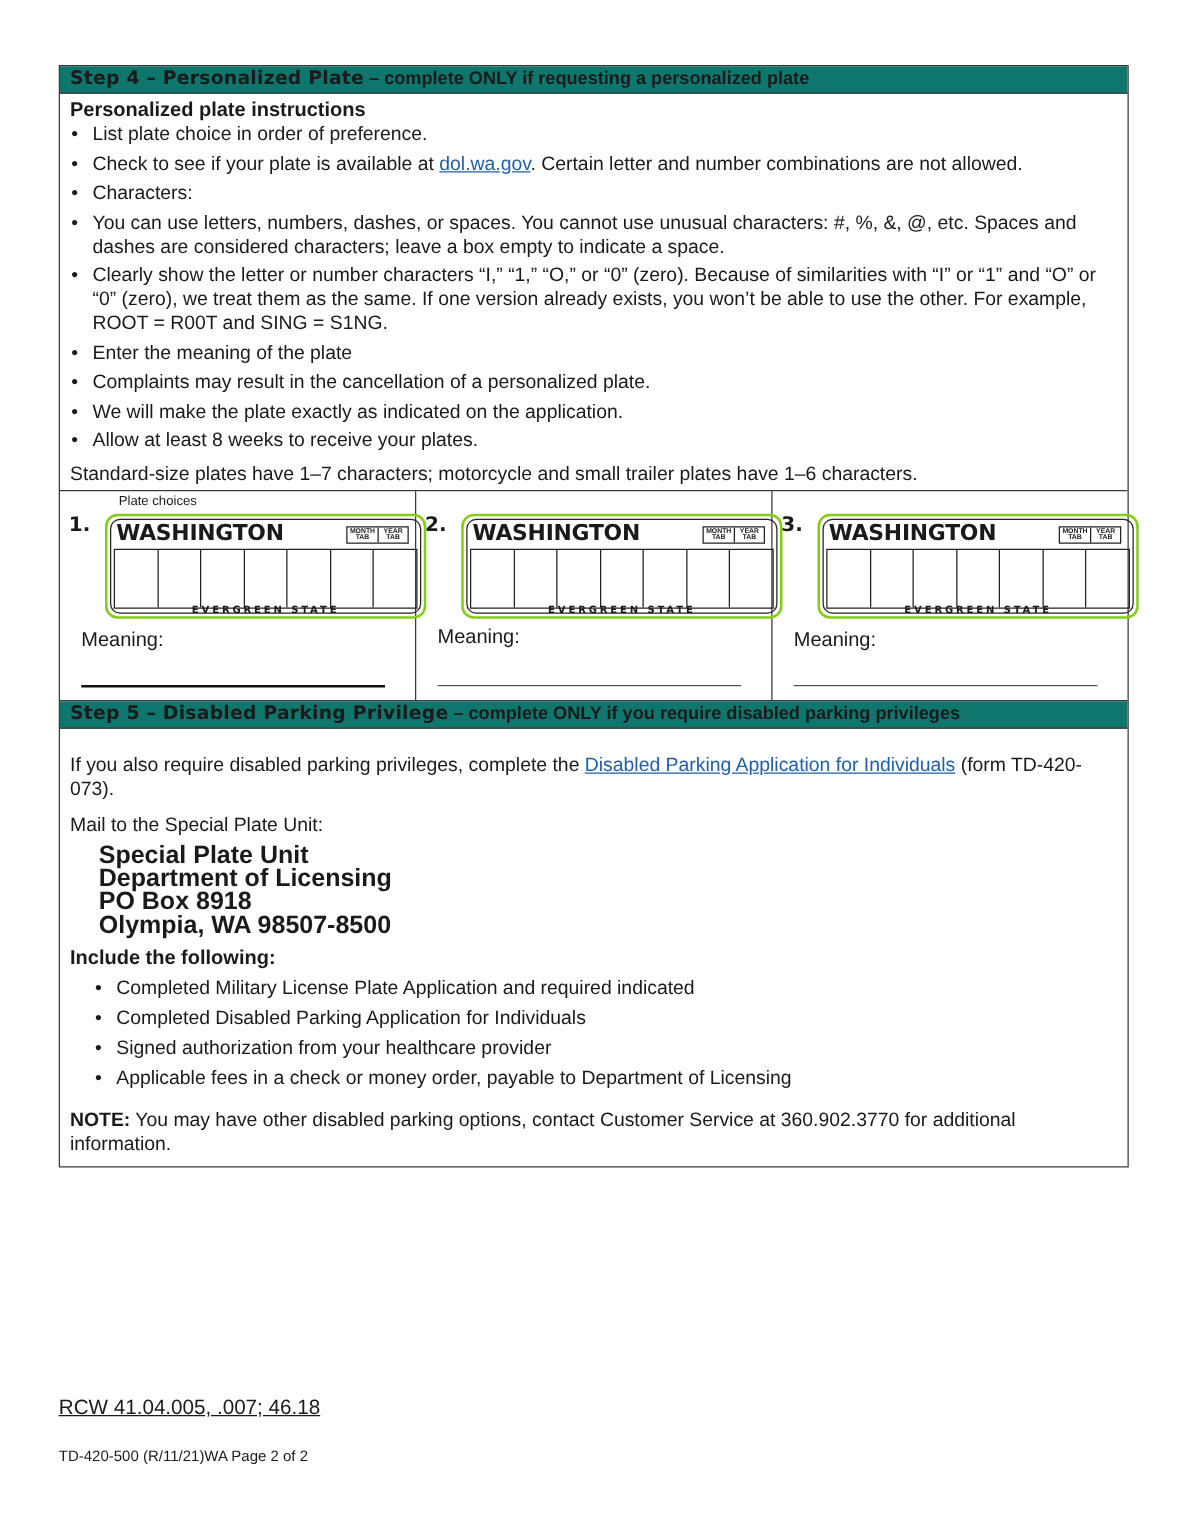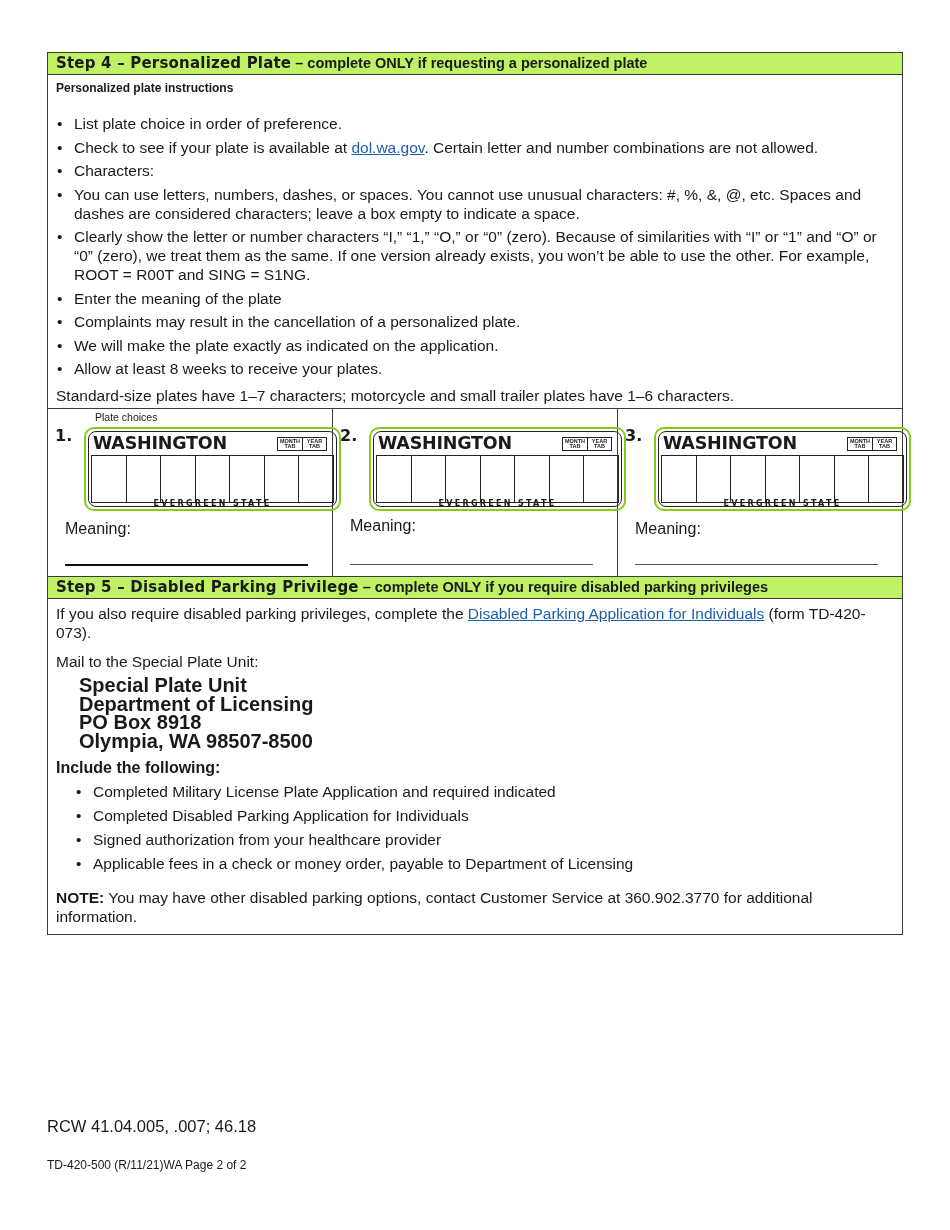--- a/index.html
+++ b/index.html
@@ -1,22 +1,22 @@
 <!DOCTYPE html>
 <html><head>
 <meta charset="utf-8">
 <style>
   html, body { margin:0; padding:0; background:#ffffff; }
   body { width:950px; height:1230px; position:relative; font-family:"Liberation Sans", sans-serif; color:#1a1a1a; }
   .form { position:absolute; left:47px; top:52px; width:856px; border:1px solid #3a3a3a; box-sizing:border-box; }
-  .step-head { background:#bef264; border-bottom:1px solid #3a3a3a; font-size:15.5px; padding:1px 8px 2px 8px; line-height:17px; }
+  .step-head { background:#0f766e; border-bottom:1px solid #3a3a3a; font-size:15.5px; padding:1px 8px 2px 8px; line-height:17px; }
   .step-head .rest { font-weight:bold; font-size:14.5px; }
   .step-head .title { font-family:"DejaVu Sans", sans-serif; font-size:15px; font-weight:bold; letter-spacing:0.2px; }
   .sec { padding:4px 8px 0 8px; font-size:15.5px; line-height:19px; }
-  .sub-title { font-weight:bold; font-size:12px; margin-bottom:16px; }
+  .sub-title { font-weight:bold; font-size:16px; margin-bottom:0; }
   ul.bul { list-style:none; margin:0; padding:0; }
   ul.bul li { position:relative; padding-left:18px; margin-bottom:4.5px; }
   ul.bul li::before { content:"•"; position:absolute; left:1px; top:0; }
   a.lnk { color:#1f5fa8; text-decoration:underline; }
   .std-note { margin:8px 0 3px 0; }
   .plates { display:flex; border-top:1px solid #3a3a3a; height:167px; }
   .plate-cell { flex:1; position:relative; border-right:1px solid #3a3a3a; }
   .plate-cell:last-child { border-right:none; }
   .plate-choices-label { position:absolute; left:8px; top:2px; font-size:10.5px;margin-left:39px; }
   .plate-num { position:absolute; left:7px; top:17px; font-weight:bold; font-size:16px; font-family:"DejaVu Sans", sans-serif; }
@@ -34,21 +34,21 @@
   .meaning-line { position:absolute; left:17px; width:243px; top:155px; border-bottom:1px solid #555; height:0; }
   .meaning-line.thick { border-bottom:2px solid #111; }
   .step5 { border-top:1px solid #3a3a3a; }
   .p { margin:0 0 10px 0; }
   .addr { margin:0 0 8px 23px; font-weight:bold; line-height:18.5px; font-size:20px; }
   .inc-title { font-weight:bold; font-size:16px; margin-bottom:5px; }
   ul.bul2 { list-style:none; margin:0 0 15px 0; padding:0 0 0 19px; }
   ul.bul2 li { position:relative; padding-left:18px; margin-bottom:5px; }
   ul.bul2 li::before { content:"•"; position:absolute; left:1px; top:0; }
   .note { margin-bottom:8px; }
-  .rcw { position:absolute; left:47px; top:1117px; font-size:16.5px; }
+  .rcw { position:absolute; left:47px; top:1117px; font-size:16.5px;text-decoration:underline; }
   .footer { position:absolute; left:47px; top:1158px; font-size:12px; }
 </style>
 </head>
 <body>
 
 <div class="form">
 
   <div class="step-head">
     <span class="title">Step 4 – Personalized Plate</span><span class="rest"> – complete ONLY if requesting a personalized plate</span>
   </div>
@@ -142,21 +142,21 @@
       </div>
       <div class="meaning-label">Meaning:</div>
       <div class="meaning-line"></div>
     </div>
   </div>
 
   <div class="step5">
     <div class="step-head">
       <span class="title">Step 5 – Disabled Parking Privilege</span><span class="rest"> – complete ONLY if you require disabled parking privileges</span>
     </div>
-    <div class="sec" style="padding-top:5px;">
+    <div class="sec" style="padding-top:20px;">
       <div class="p"><span>If you also require disabled parking privileges, complete the </span><a class="lnk" href="#">Disabled Parking Application for Individuals</a><span> (form TD-420-073).</span></div>
       <div class="p" style="margin-bottom:5px;">Mail to the Special Plate Unit:</div>
       <div class="addr">
         <div>Special Plate Unit</div>
         <div>Department of Licensing</div>
         <div>PO Box 8918</div>
         <div>Olympia, WA 98507-8500</div>
       </div>
       <div class="inc-title">Include the following:</div>
       <ul class="bul2">

